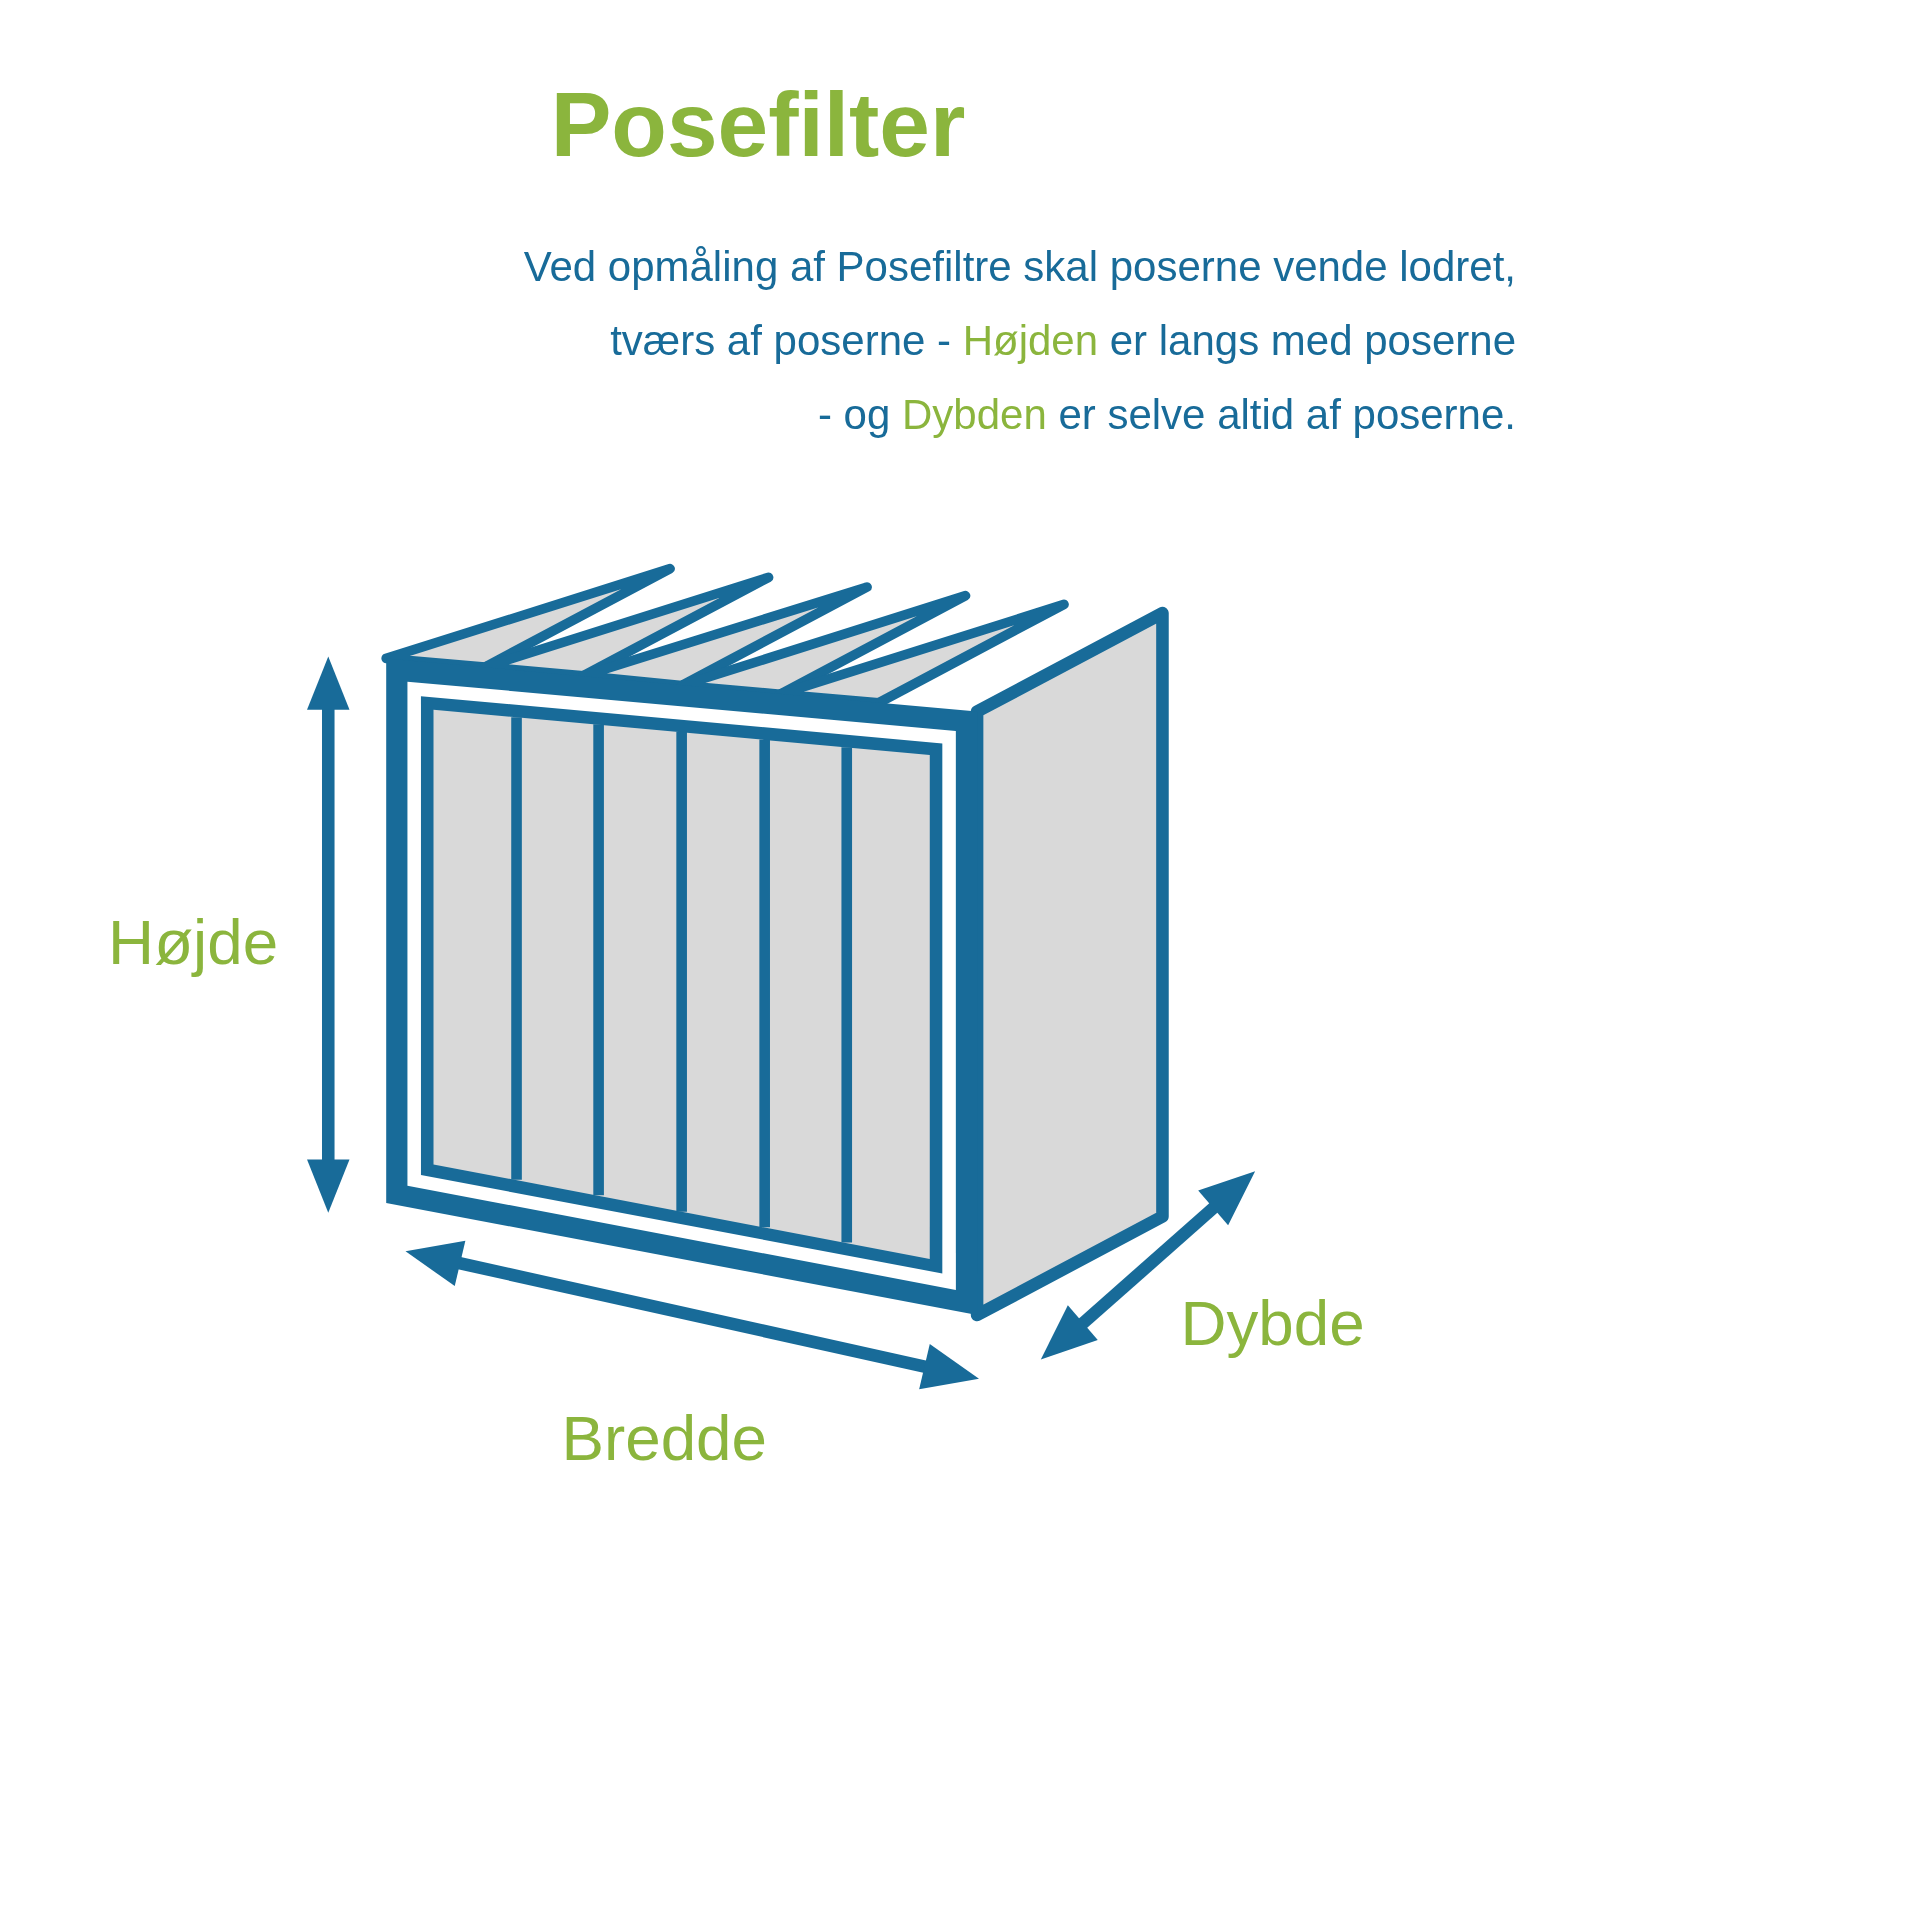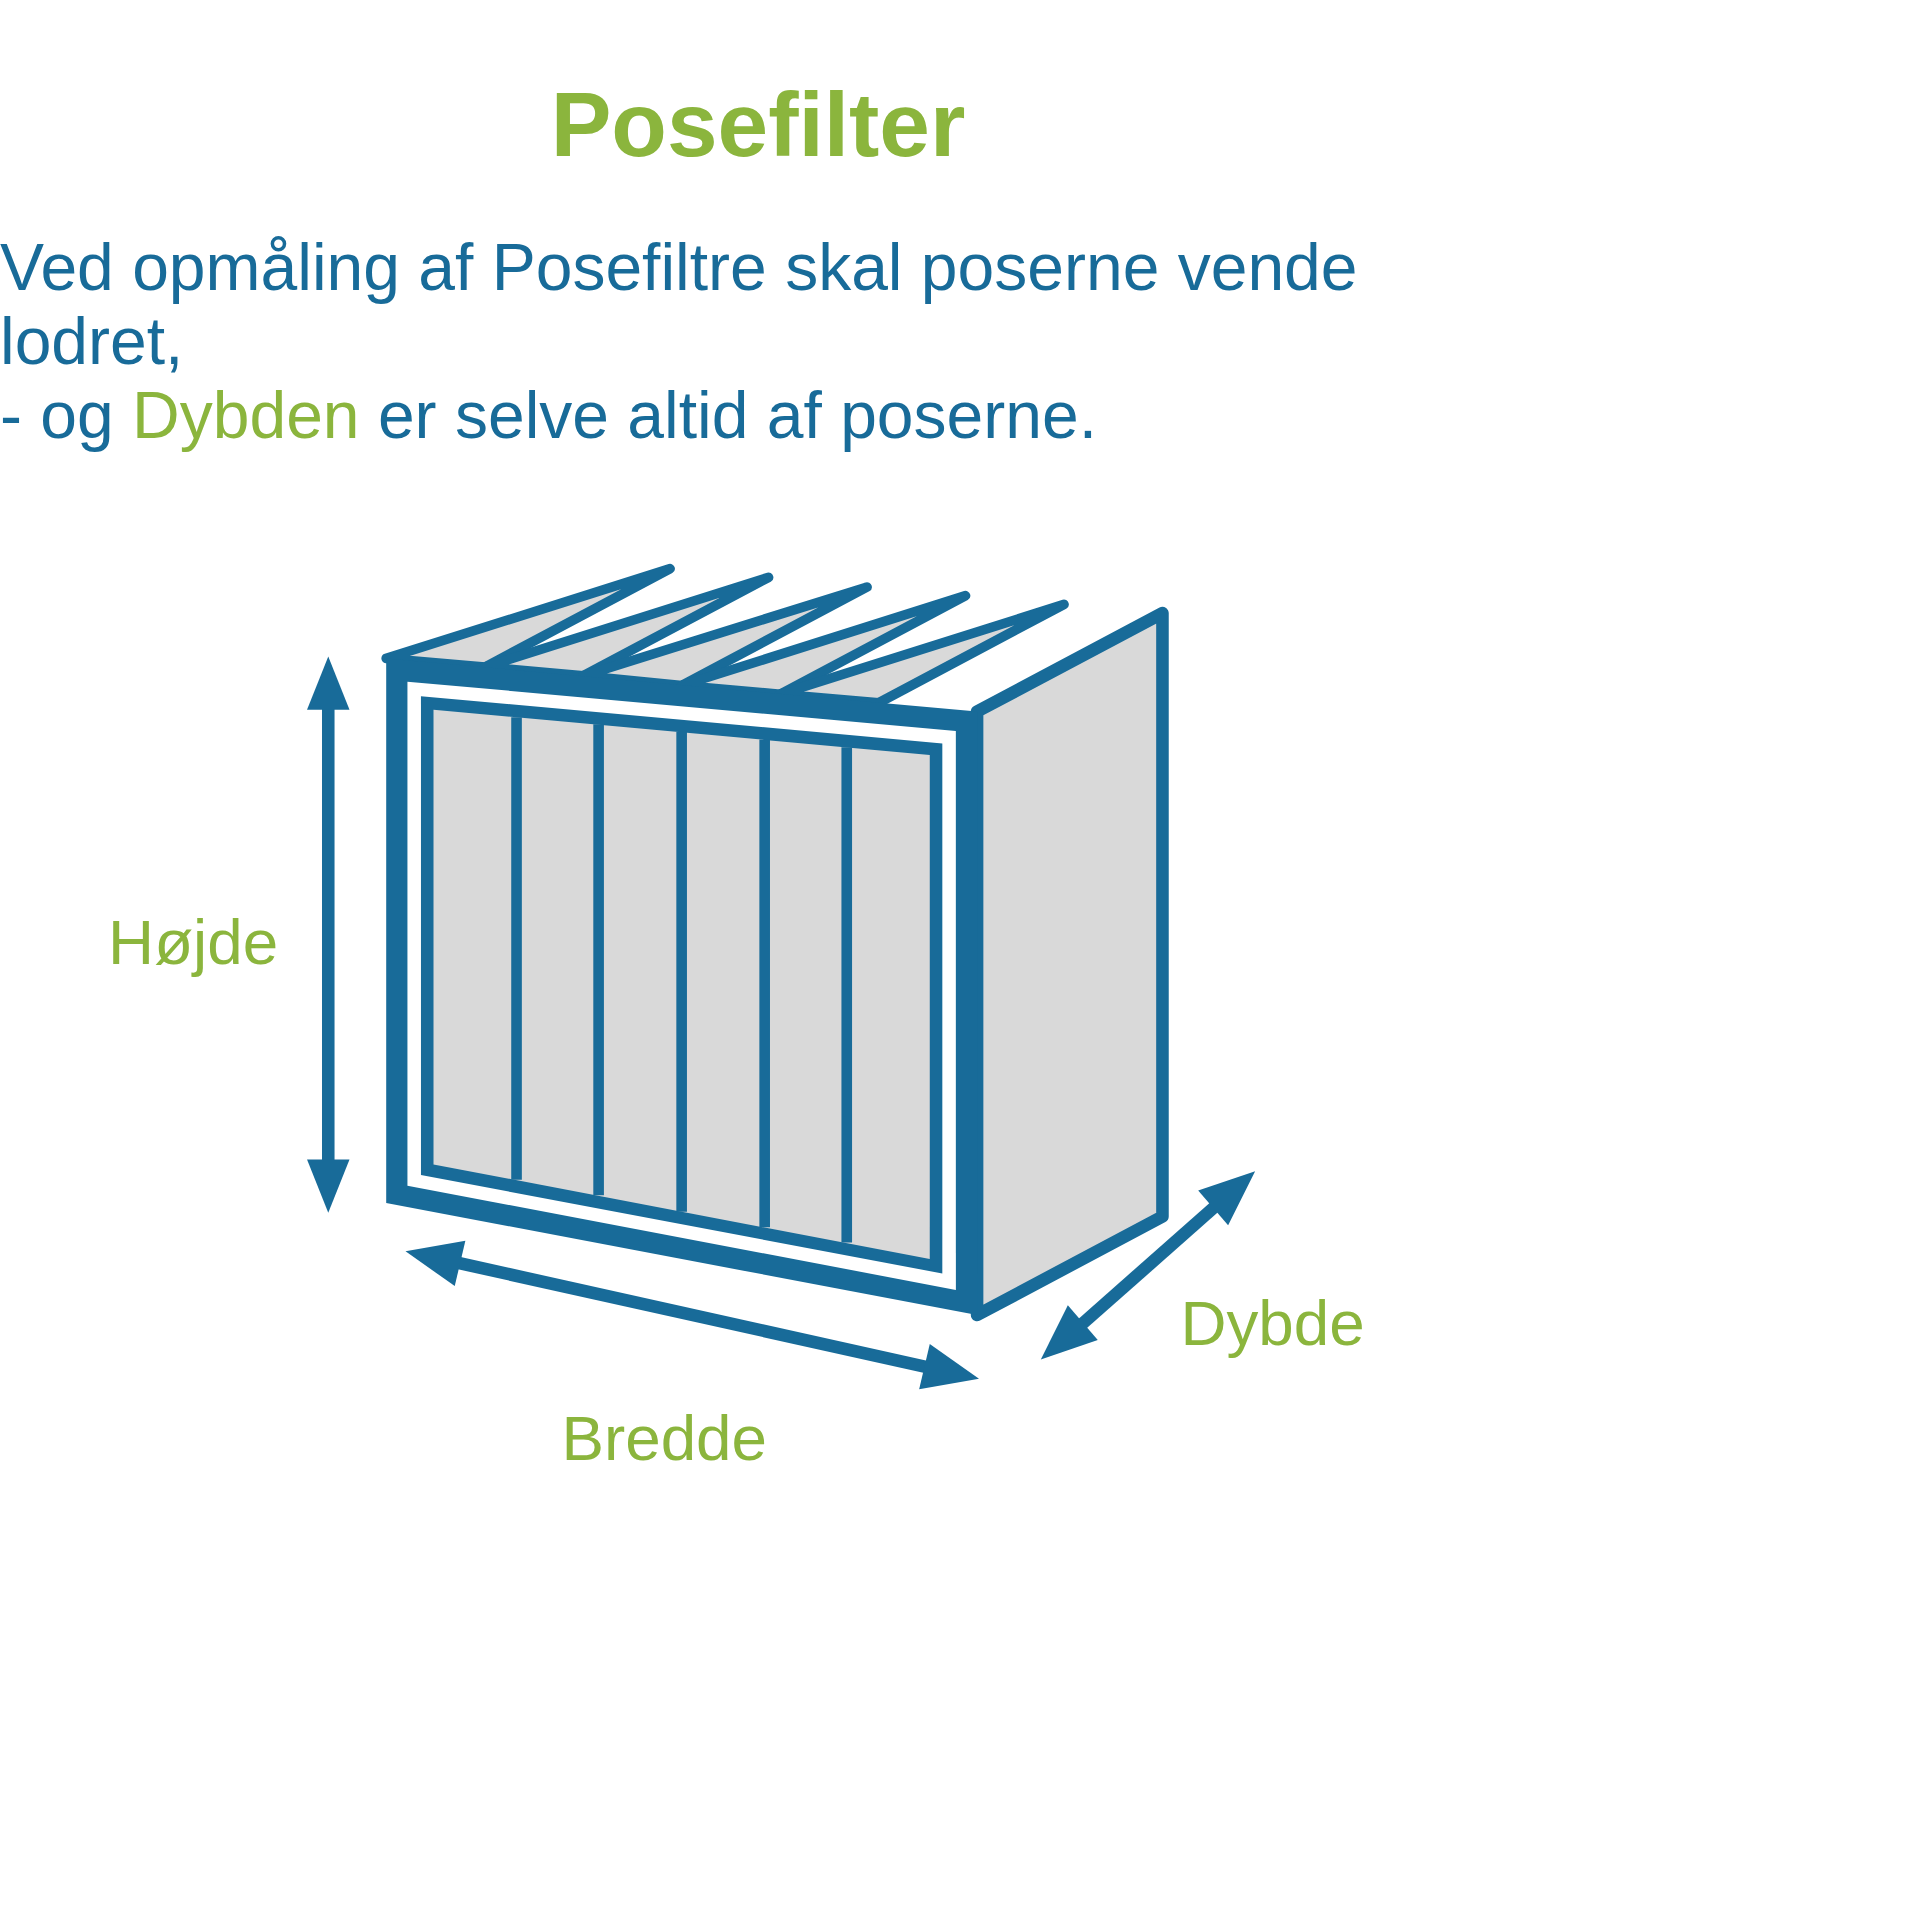--- a/index.html
+++ b/index.html
@@ -20,22 +20,22 @@
       text-align: center;
       font-size: 91px;
       font-weight: bold;
       color: #8BB53D;
     }
     .intro {
       position: absolute;
       top: 230px;
       left: 0;
       width: 1516px;
-      text-align: left;
-      font-size: 66px;
+      text-align: right;
+      font-size: 42px;
       line-height: 74px;
       color: #186B99;
     }
     .c-blue { color: #186B99; }
     .c-green { color: #8BB53D; }
     svg.diagram { position: absolute; left: 0; top: 0; }
     .dim-label {
       font-size: 66px;
       fill: #8BB53D;
       font-family: "Liberation Sans", sans-serif;
@@ -43,20 +43,21 @@
   </style>
 </head>
 <body>
 
 <div class="page">
 
   <h1 class="title">Posefilter</h1>
 
   <div class="intro">
     <div class="line"><span class="c-blue">Ved opmåling af Posefiltre skal poserne vende lodret,</span></div>
+    <div class="line"><span class="c-blue">tværs af poserne - </span><span class="c-green">Højden</span><span class="c-blue"> er langs med poserne</span></div>
     <div class="line"><span class="c-blue">- og </span><span class="c-green">Dybden</span><span class="c-blue"> er selve altid af poserne.</span></div>
   </div>
 
   <svg class="diagram" width="1931" height="1931" viewBox="0 0 2000 2000">
 
     <g fill="#D9D9D9" stroke="#186B99" stroke-width="10" stroke-linejoin="round">
       <polygon points="400,682 694,589 502,691"></polygon>
       <polygon points="502,691 796,598 604,700"></polygon>
       <polygon points="604,700 898,608 706,710"></polygon>
       <polygon points="706,710 1000,617 808,719"></polygon>

